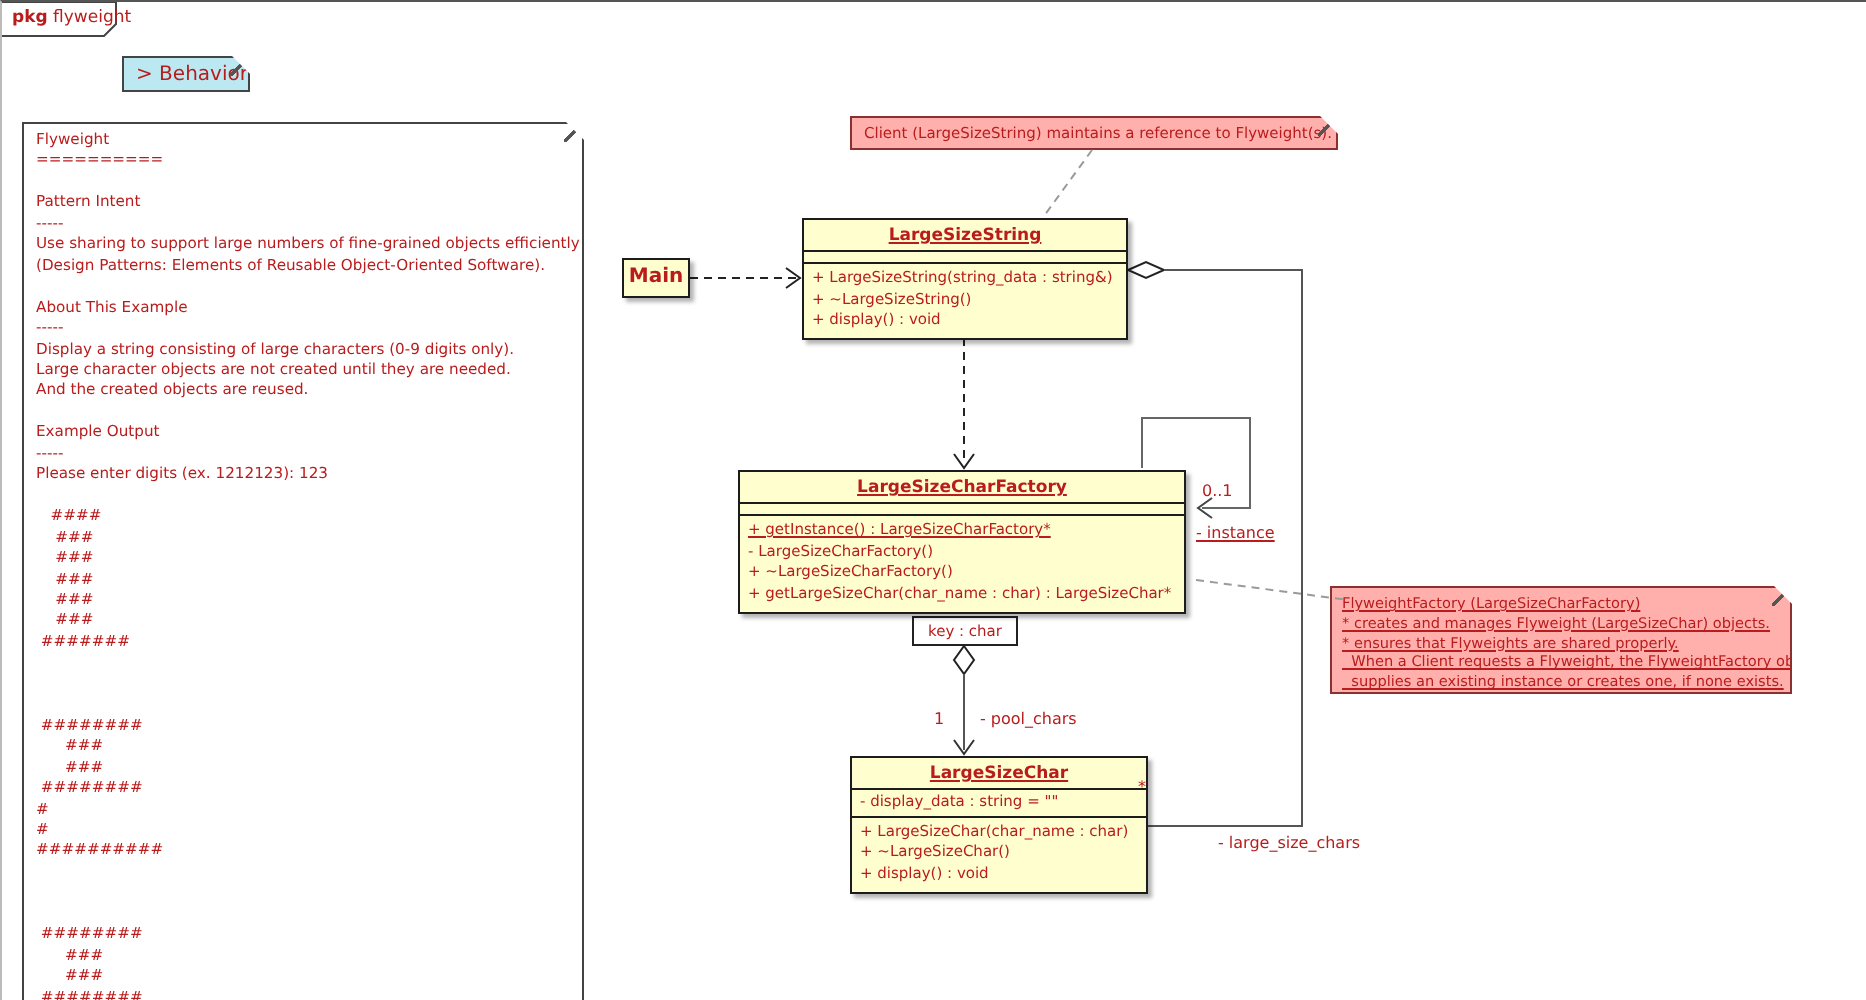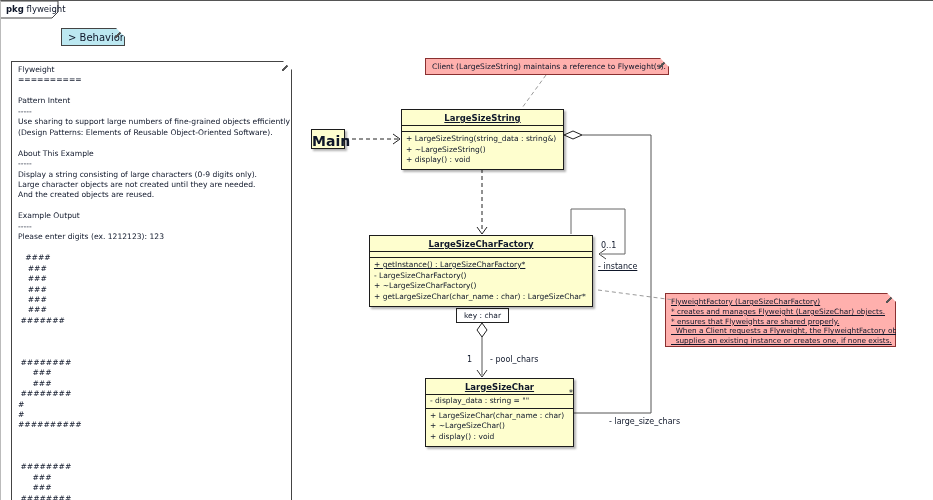--- a/index.html
+++ b/index.html
@@ -1,20 +1,20 @@
 <!DOCTYPE html>
 <html><head>
 <meta charset="utf-8">
 <style>
   html,body { margin:0; padding:0; background:#fff; }
   #canvas {
     position:relative; width:933px; height:500px; overflow:hidden;
     background:#ffffff;
     font-family:"DejaVu Sans", "Liberation Sans", sans-serif;
-    color:#0f172a;
+    color:#b91c1c;
     border-top:1px solid #555;
     border-left:1px solid #bbb;
   }
   
   .pkg-tab { position:absolute; left:0; top:0; width:62px; height:20px; }
   .pkg-tab-label {
     position:absolute; left:5px; top:3px; font-size:8.5px; white-space:nowrap;
   }
   .pkg-tab-label b { font-weight:bold; }
   
@@ -49,21 +49,21 @@
   .uml-attrs { border-bottom:1px solid #1c1c1c; min-height:3px;
                font-size:7.5px; padding:1px 4px; }
   .uml-attrs div, .uml-methods div { line-height:10.7px; white-space:nowrap; }
   .uml-methods { font-size:7.5px; padding:2px 4px 3px; }
   .static-member { text-decoration:underline; }
   
   #main-box {
     position:absolute; left:310px; top:128px; width:34px; height:20px;
     background:#fefece; border:1.5px solid #1c1c1c; box-sizing:border-box;
     box-shadow:2px 2px 2px rgba(0,0,0,0.3);
-    font-weight:bold; font-size:14px; text-align:center; padding-top:3px; z-index:3;
+    font-weight:bold; font-size:10px; text-align:center; padding-top:3px; z-index:3;
   }
   #qualifier-box {
     position:absolute; left:455px; top:307px; width:53px; height:15px;
     background:#ffffff; border:1px solid #222; box-sizing:border-box;
     font-size:7.5px; text-align:center; padding-top:2px; z-index:2;
   }
   
   .rel-label { position:absolute; font-size:8px; white-space:nowrap; z-index:4; }
   .underlined { text-decoration:underline; }
   

